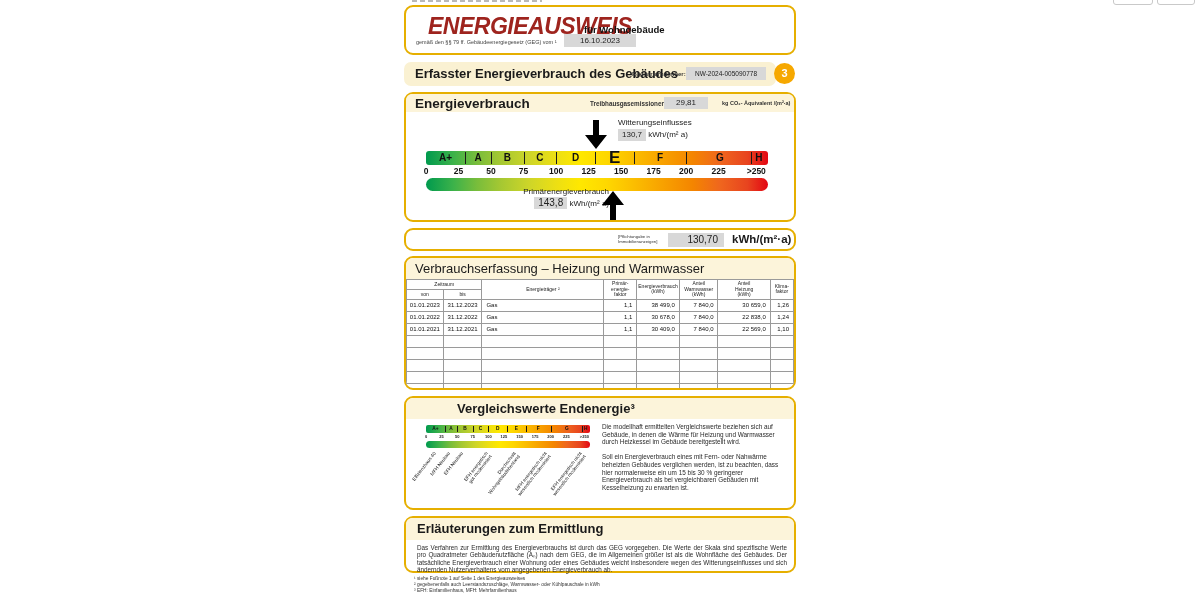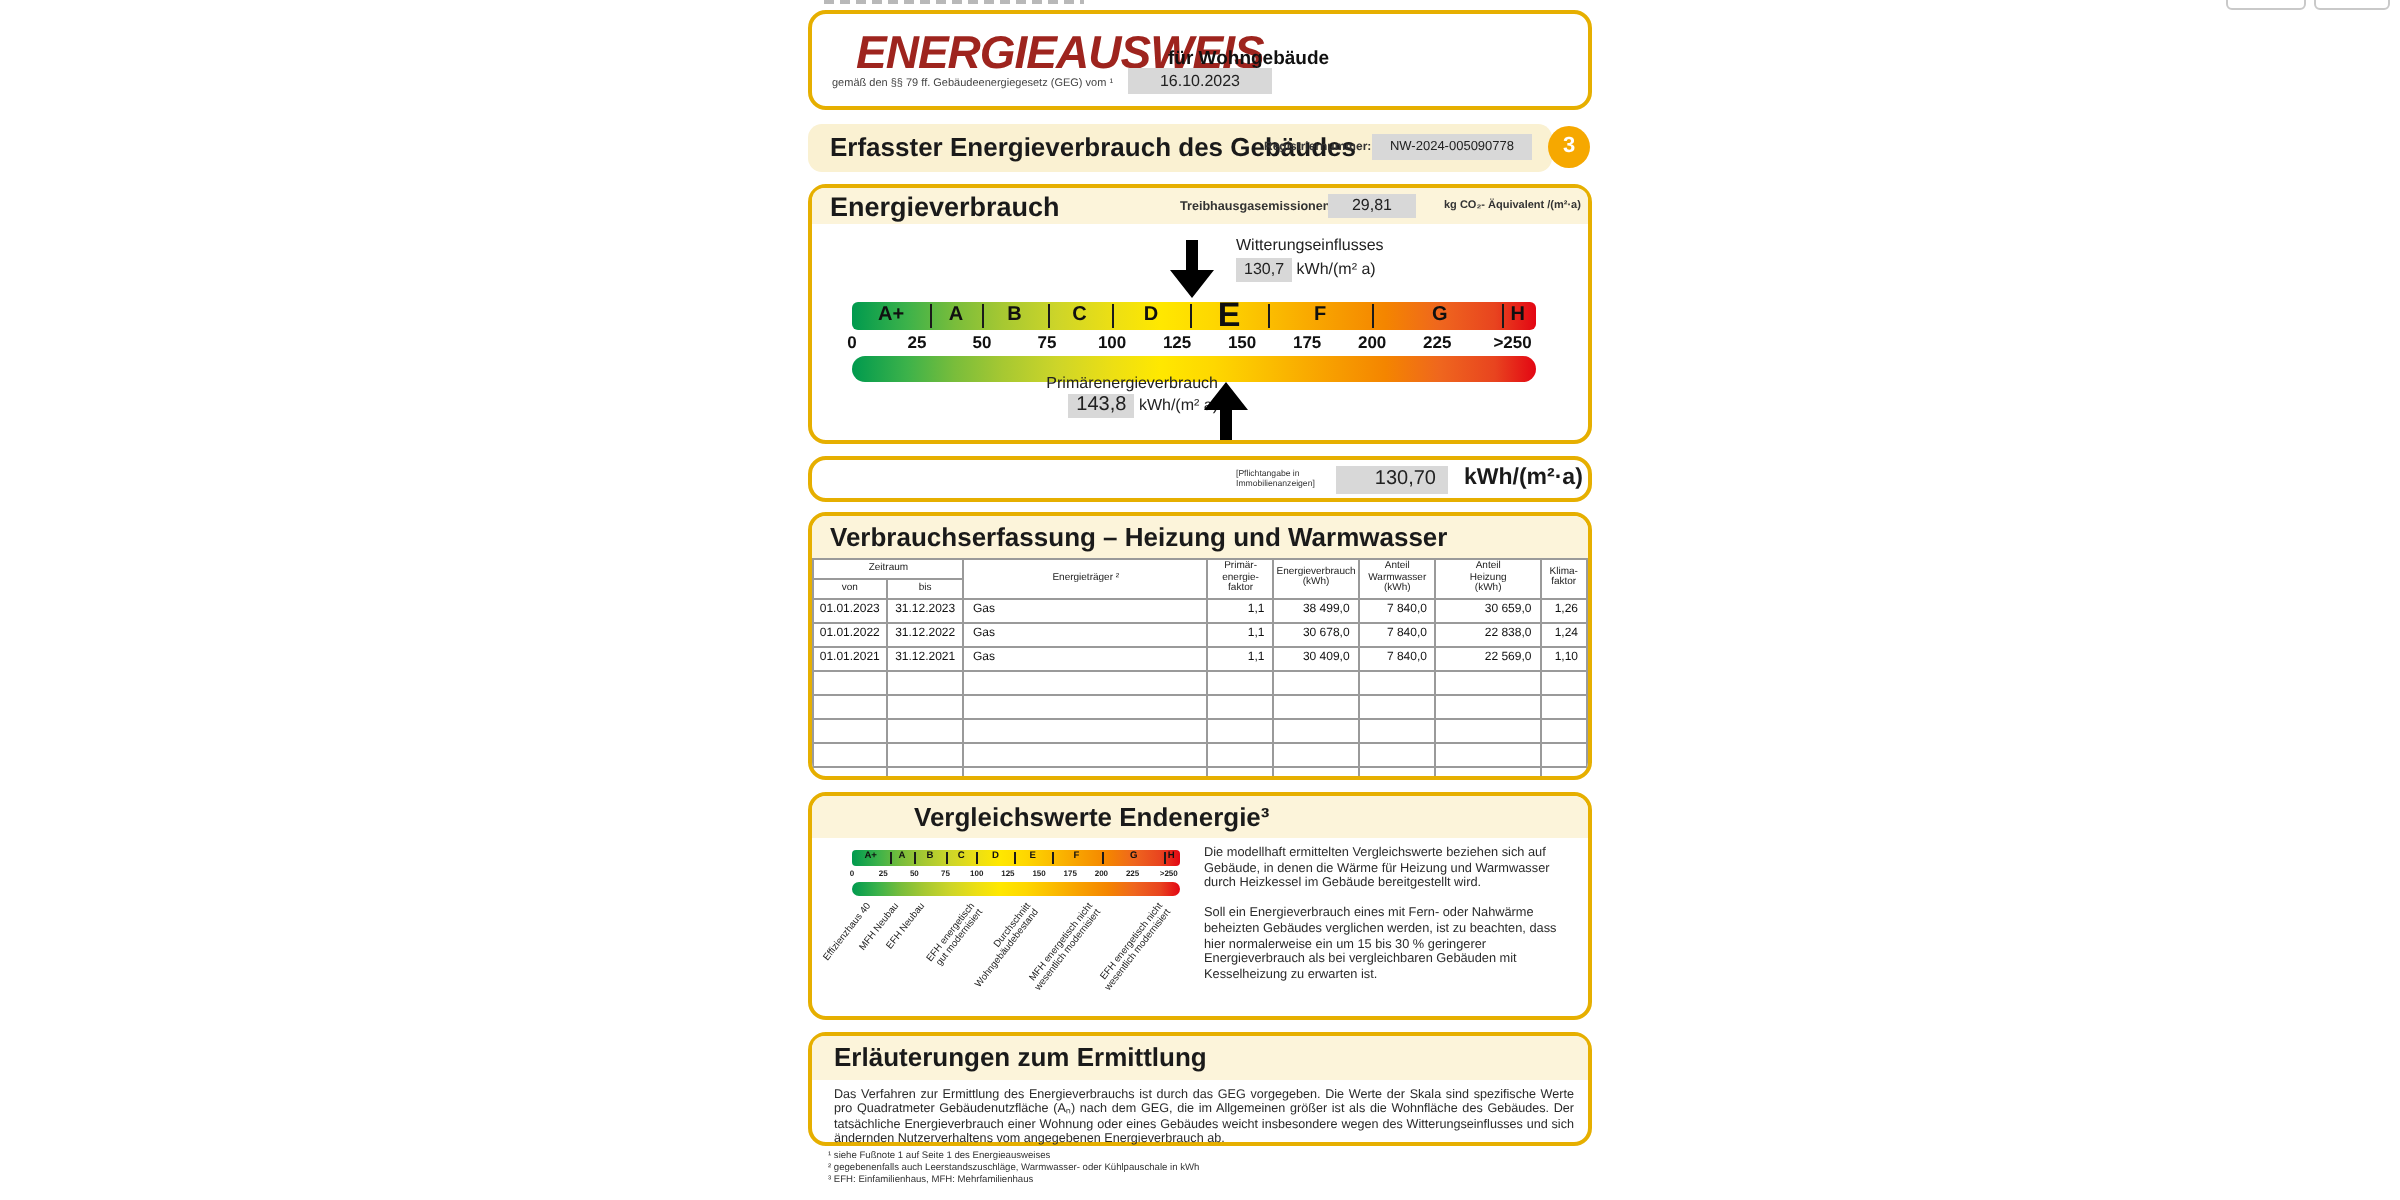--- a/index.html
+++ b/index.html
@@ -60,21 +60,21 @@
   
   .endbar-box { top:228px; height:23px; }
   .endbar-label { position:absolute; left:11px; top:3px; font-size:13px; font-weight:bold; }
   .endbar-note { position:absolute; left:212px; top:4px; width:46px; font-size:4.3px; line-height:5px; color:#333; }
   .endbar-field { position:absolute; left:262px; top:2.5px; width:56px; height:14px; font-size:10px; line-height:14px; text-align:right; padding-right:6px; }
   .endbar-unit { position:absolute; left:326px; top:3px; font-size:11.5px; font-weight:bold; }
 
   
   .table-box { top:256px; height:134px; overflow:hidden; }
   .table-strip { height:21px; }
-  .table-title { position:absolute; left:9px; top:3px; font-size:13px; font-weight:bold; }
+  .table-title { position:absolute; left:9px; top:3px; font-size:13px; font-weight:normal; }
   table.vtab { position:absolute; left:0; top:21px; width:100%; border-collapse:collapse; table-layout:fixed; }
   .vtab th, .vtab td { border:1px solid #9a9a9a; font-weight:normal; overflow:hidden; }
   .vtab thead th { font-size:5px; line-height:5.6px; text-align:center; vertical-align:middle; color:#222; padding:1px 0; }
   .vtab td { font-size:6px; height:12px; padding:0 4px; color:#111; white-space:nowrap; }
   .vtab td.c { text-align:center; padding:0 1px; }
   .vtab td.r { text-align:right; }
 
   
   .compare-box { top:396px; height:114px; overflow:hidden; }
   .compare-strip { height:21px; }

